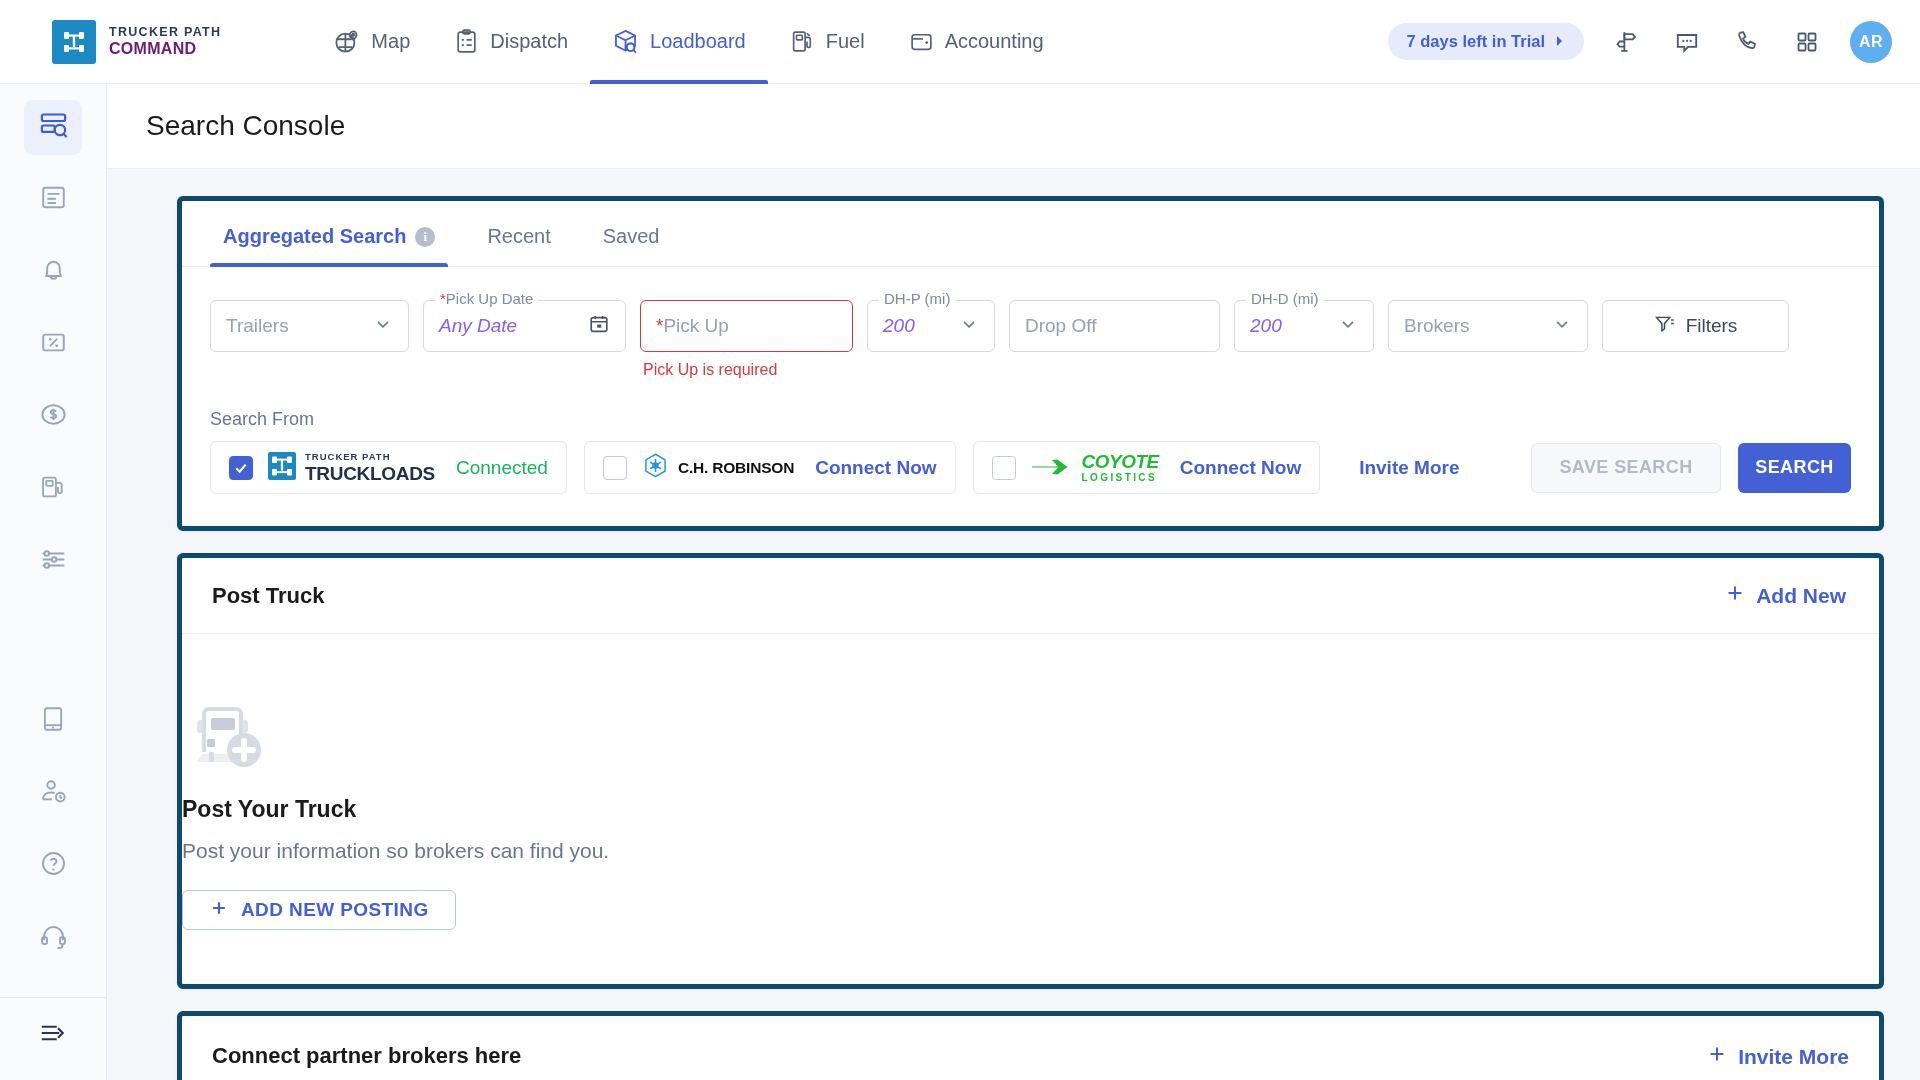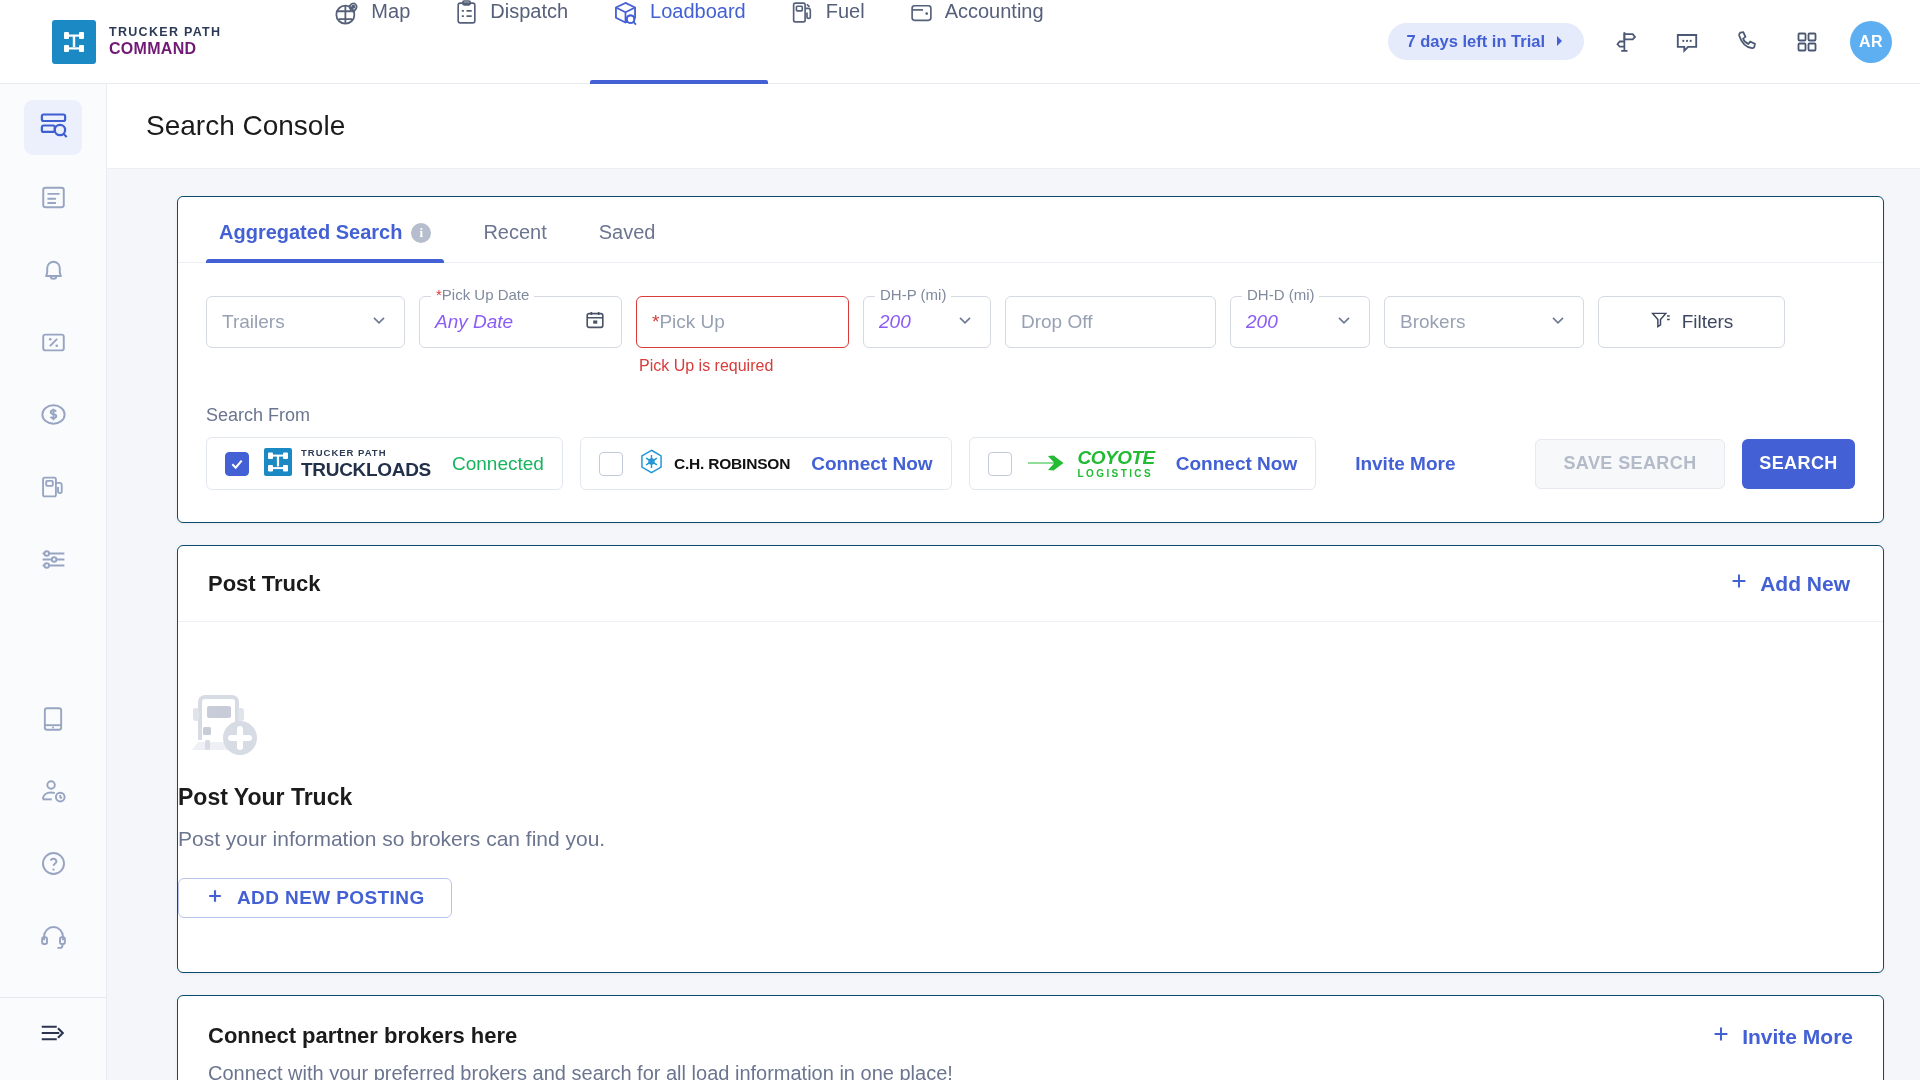--- a/index.html
+++ b/index.html
@@ -26,21 +26,21 @@
   .brand-top {
     font-size: 12.5px; letter-spacing: 1.3px; color: #2b3a55;
     font-weight: bold;
   }
   .brand-bottom {
     font-size: 16px; letter-spacing: 0.3px; color: #701a75;
     font-weight: bold; margin-top: 3px;
   }
   .mainnav { display: flex; align-items: center; margin-left: 90px; height: 84px; }
   .navitem {
-    display: flex; align-items: flex-start; gap: 11px;
+    display: flex; align-items: center; gap: 11px;
     height: 84px; padding: 0 22px; cursor: pointer;
     color: #56607a; font-size: 20px; position: relative;
   }
   .navitem.active { color: #4360d4; }
   .navitem.active::after {
     content: ""; position: absolute; left: 0; right: 0; bottom: 0;
     height: 4px; background: #4360d4; border-radius: 2px 2px 0 0;
   }
   .navitem svg { display: block; }
   .header-right {
@@ -78,21 +78,21 @@
   .side-divider { width: 107px; height: 1px; background: #e5e9f0; margin: 14px 0 10px; }
   
   .content { flex: 1; display: flex; flex-direction: column; overflow: hidden; }
   .page-head {
     height: 85px; background: #fff; display: flex; align-items: center;
     padding-left: 39px; border-bottom: 1px solid #eceff4;
   }
   .page-title { font-size: 28px; color: #1b1b1b; }
   .scroll-area { flex: 1; padding: 27px 36px 0 70px; overflow: hidden; }
   .card {
-    background: #fff; border-radius: 6px; border: 1px solid #0c4a6e;
+    background: #fff; border-radius: 6px; border: 5px solid #0c4a6e;
     box-shadow: 0 1px 3px rgba(30,40,70,.06);
   }
   
   .tabs { display: flex; padding: 0 28px; border-bottom: 1px solid #ebeef3; }
   .tab {
     font-size: 20px; color: #6b7590; padding: 24px 13px 18px;
     margin-right: 26px; cursor: pointer; position: relative;
     display: flex; align-items: center; gap: 9px;
   }
   .tab.active { color: #4360d4; font-weight: bold; }

